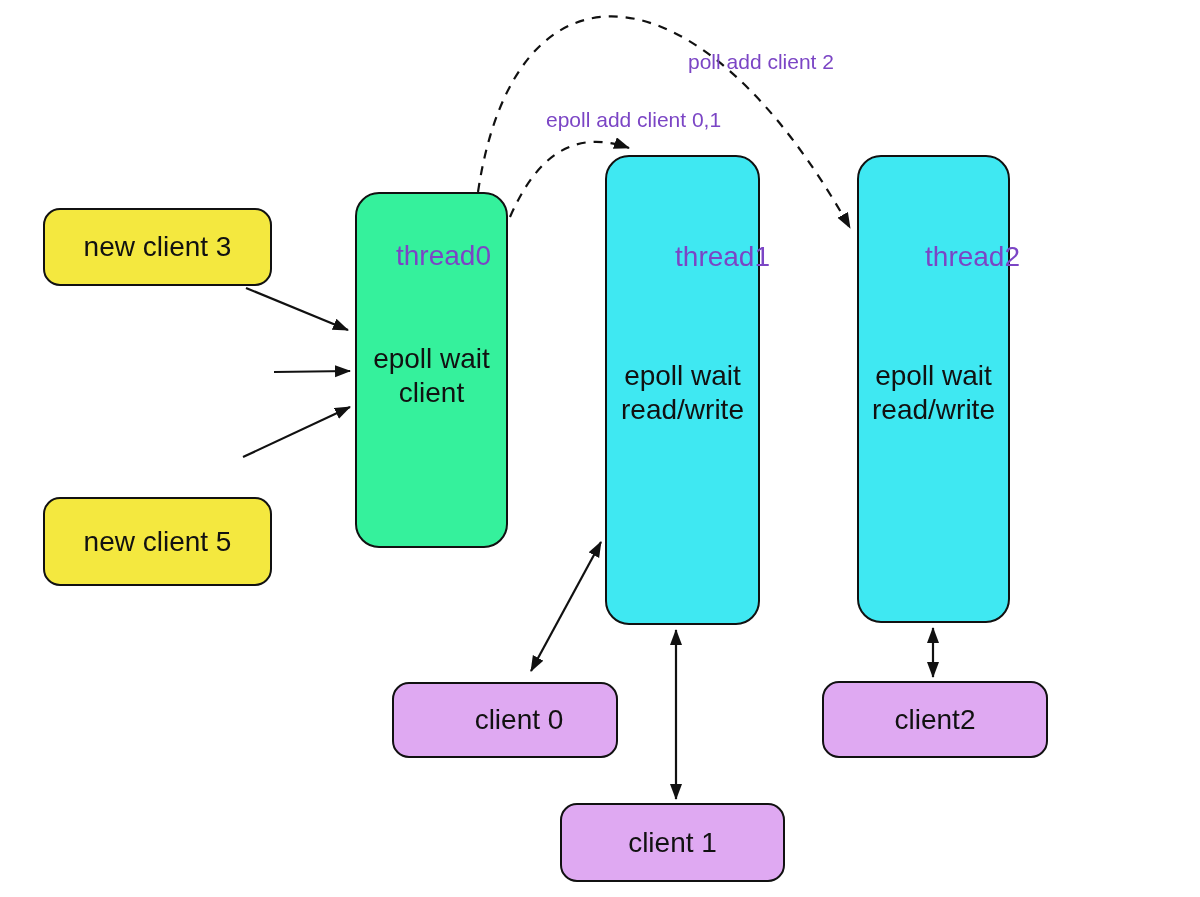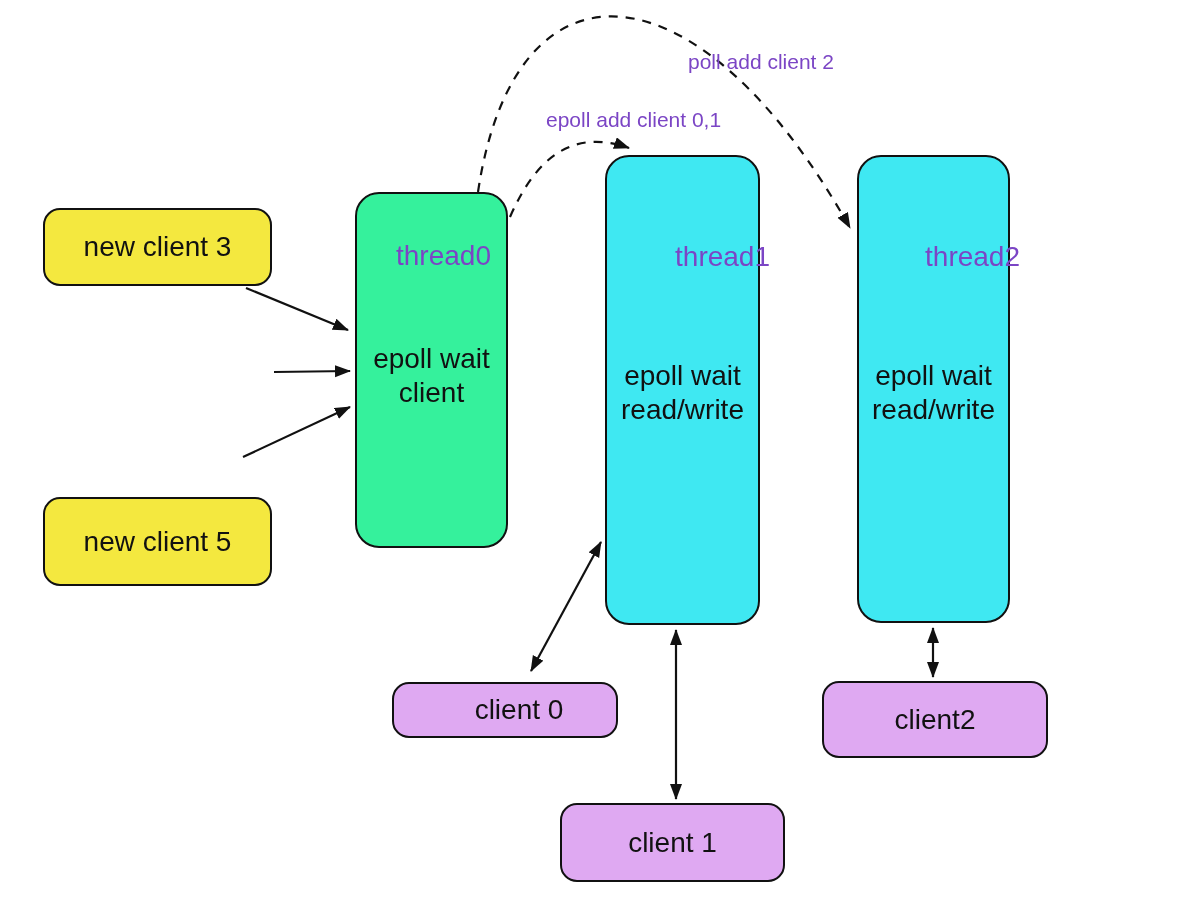--- a/index.html
+++ b/index.html
@@ -73,21 +73,21 @@
   #thread0 { left: 355px; top: 192px; width: 153px; height: 356px; }
   #thread0 .node-title { top: 48px; }
   #thread0 .node-body  { top: 148px; }
   #thread1 { left: 605px; top: 155px; width: 155px; height: 470px; }
   #thread2 { left: 857px; top: 155px; width: 153px; height: 468px; padding-left: 12px; }
   #thread1 .node-title, #thread2 .node-title { top: 86px; text-align: right; }
   #thread1 .node-body,  #thread2 .node-body  { top: 202px; }
   #nc3 { left: 43px; top: 208px; width: 229px; height: 78px; }
   #nc4 { left: 43px; top: 334px; width: 229px; height: 77px; }
   #nc5 { left: 43px; top: 465px; width: 229px; height: 89px; margin-top: 32px; }
-  #client0 { left: 392px; top: 682px; width: 226px; height: 56px; padding-left: 28px; }
+  #client0 { left: 392px; top: 682px; width: 226px; height: 76px; padding-left: 28px; }
   #client1 { left: 560px; top: 803px; width: 225px; height: 79px; }
   #client2 { left: 822px; top: 681px; width: 226px; height: 77px; }
   .edge-label {
     position: absolute;
     color: var(--purple);
     font-size: 21px;
     white-space: nowrap;
   }
   #label-poll-add-2  { left: 688px; top: 50px; }
   #label-epoll-add-01 { left: 546px; top: 108px; }

